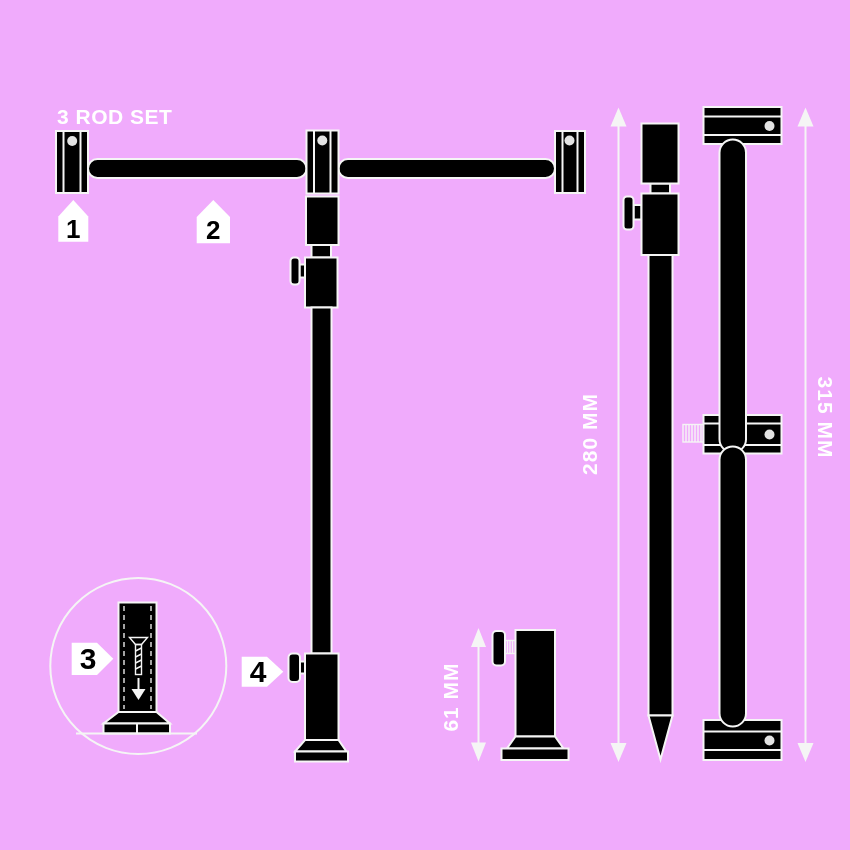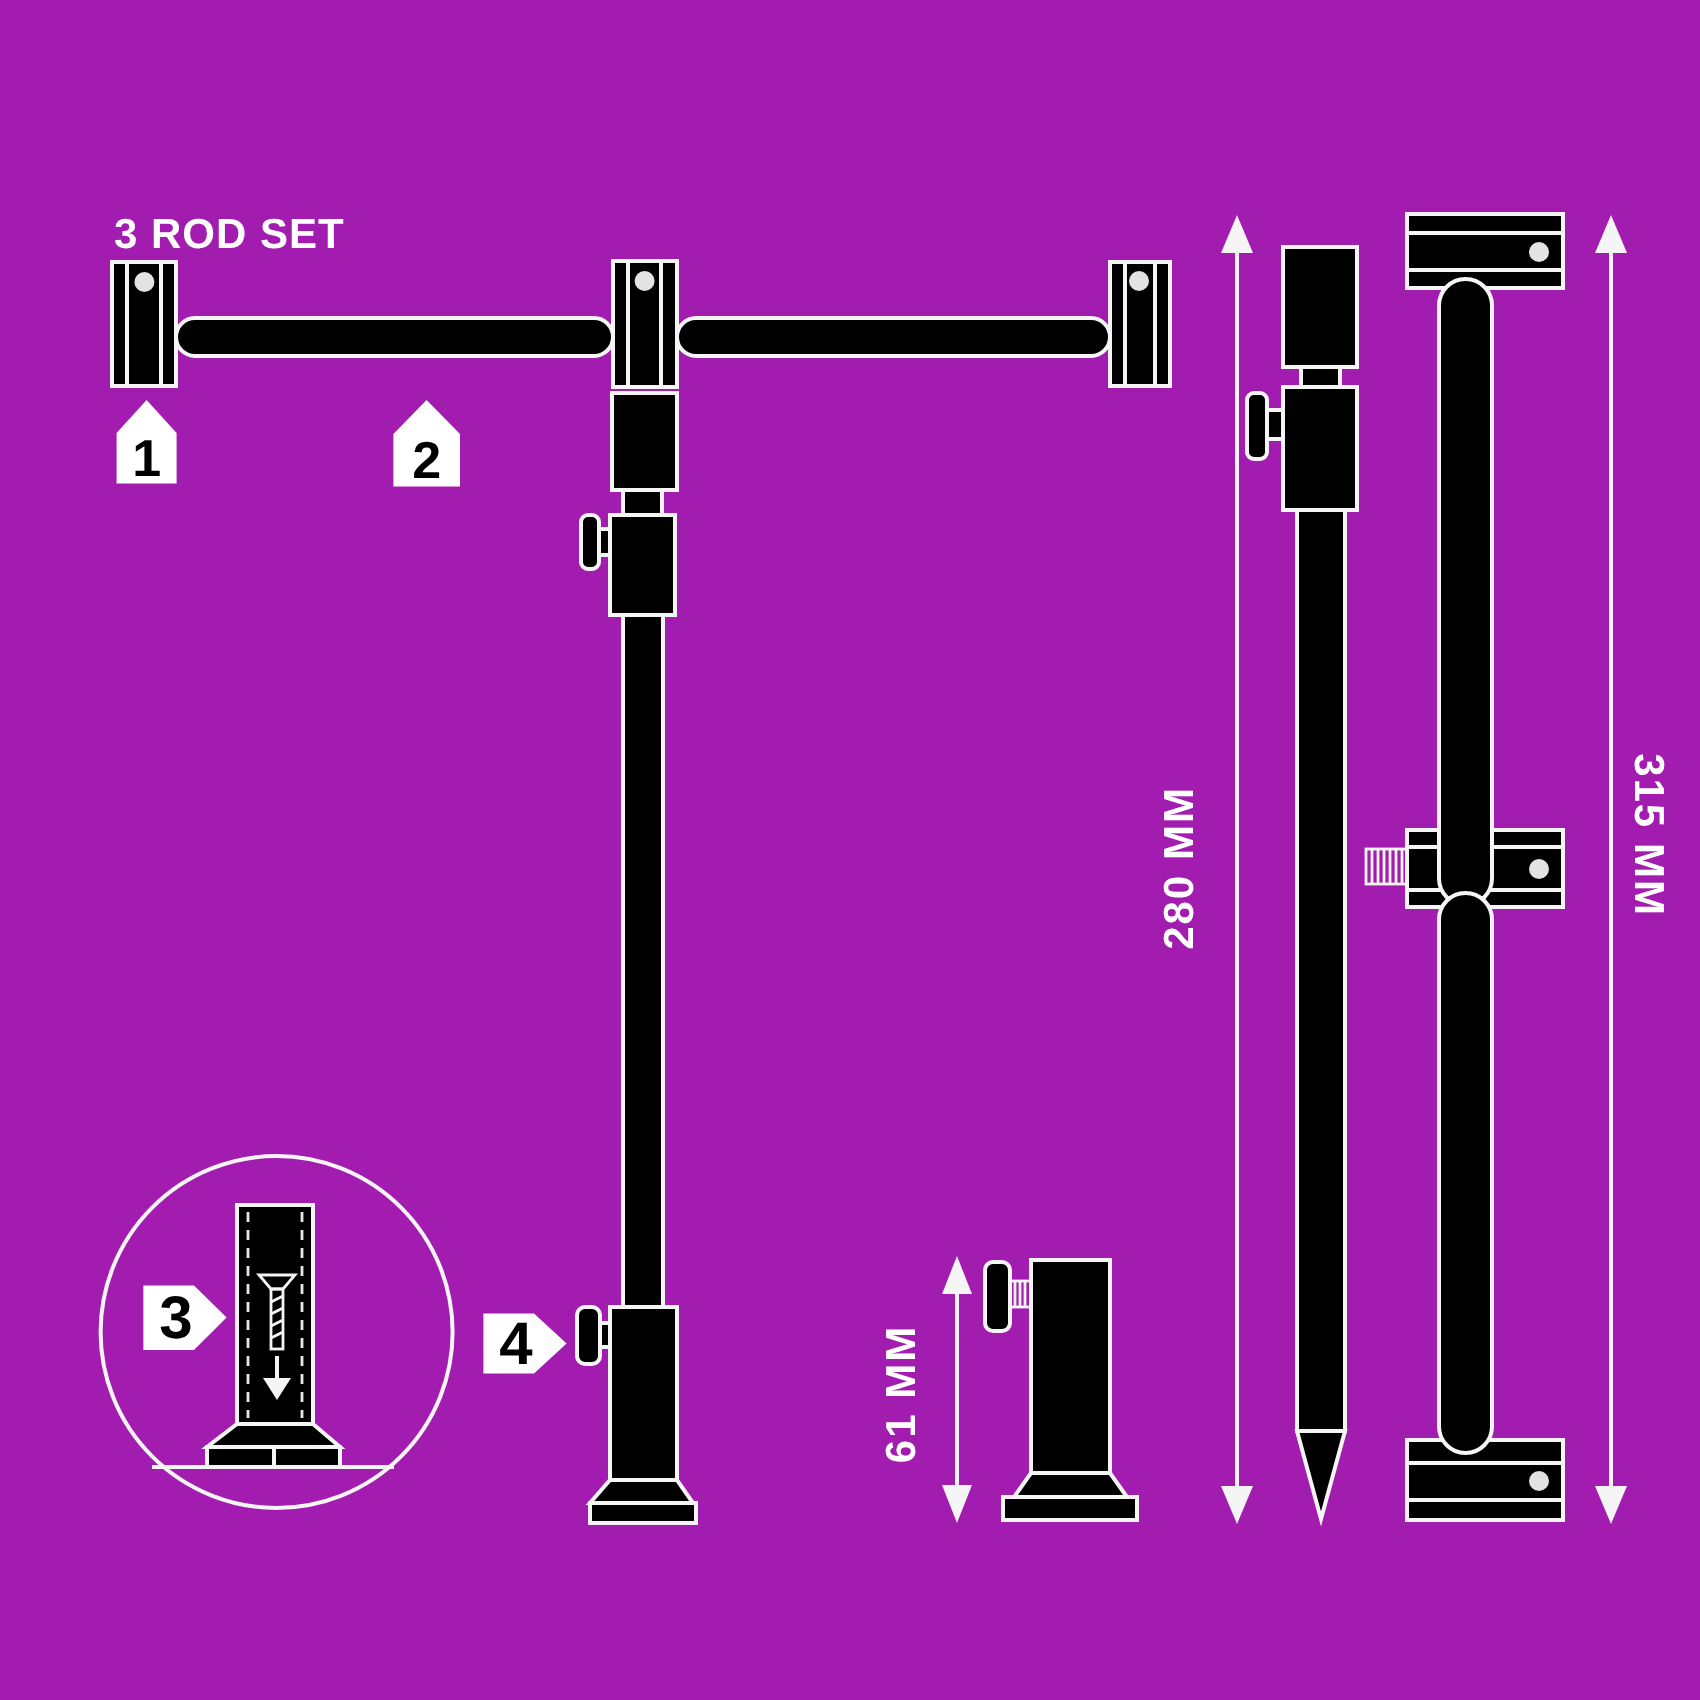--- a/index.html
+++ b/index.html
@@ -1,16 +1,16 @@
 <!DOCTYPE html>
 <html><head>
 <meta charset="utf-8">
 <style>
   html,body{margin:0;padding:0;background:#000;}
-  .stage{position:relative;width:850px;height:850px;background:#a21caf;overflow:hidden;
+  .stage{position:relative;width:850px;height:850px;background:#f0abfc;overflow:hidden;
          font-family:"Liberation Sans",sans-serif;}
   svg{display:block;}
   .ln{stroke:#f5f5f5;stroke-width:2;fill:none;}
   .lnfill{stroke:#f5f5f5;stroke-width:2;fill:#000;}
   .thin{stroke:#f5f5f5;stroke-width:1.4;fill:none;}
   .dash{stroke:#e8e8e8;stroke-width:1.4;fill:none;stroke-dasharray:5 4;}
   .solid{fill:#f5f5f5;stroke:none;}
   .hole{fill:#e3e3e3;stroke:none;}
   .marker{fill:#fff;stroke:none;}
   .title-text{font-weight:bold;font-size:21px;fill:#fff;letter-spacing:.5px;}

